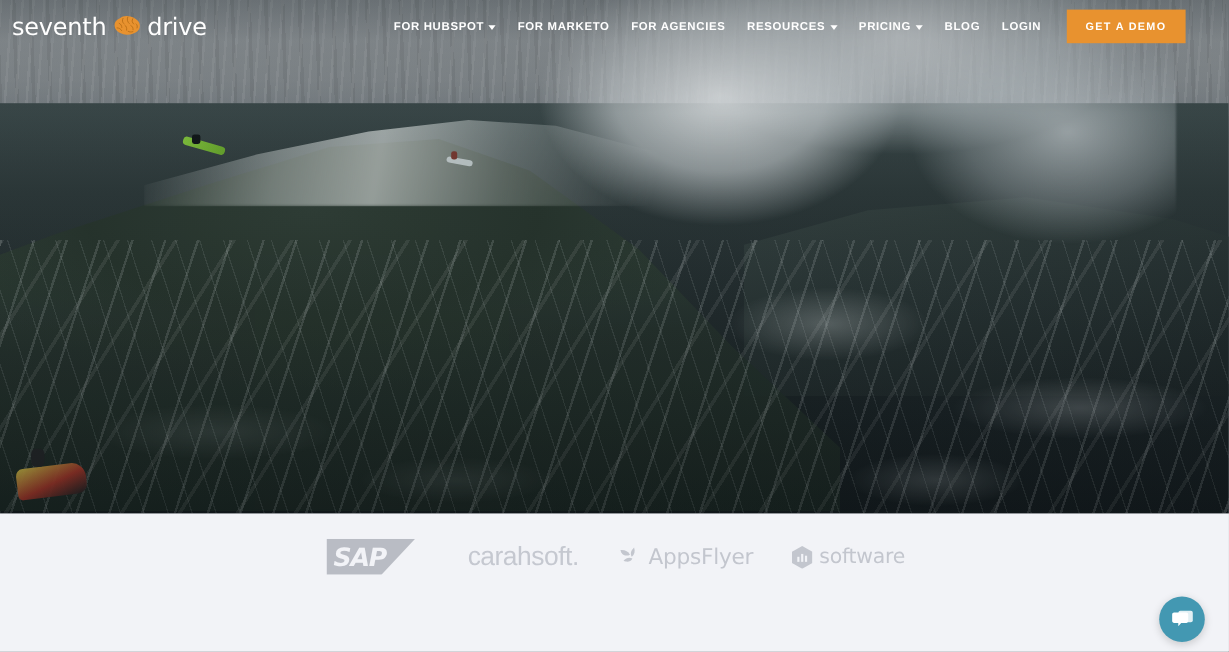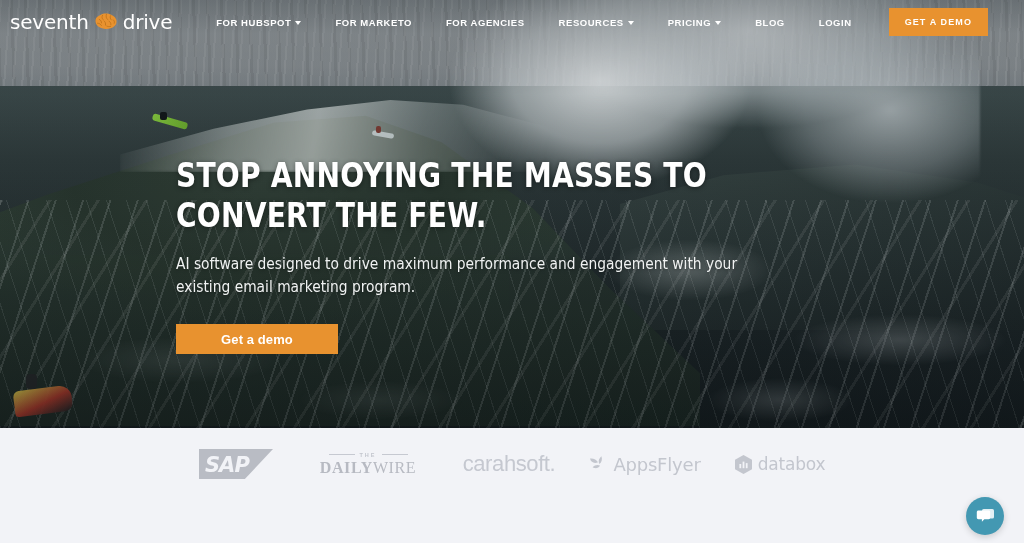--- a/index.html
+++ b/index.html
@@ -123,21 +123,21 @@
   }
   .logo { display:flex; align-items:center; margin-left:10px; gap:2px; }
   .logo-word {
     color:#fff; font-size:20px; font-weight:400; letter-spacing:-.2px;
     font-family:"DejaVu Sans", sans-serif;
   }
   .brain {
     width:26px; height:19px; margin:0 2px; position:relative; display:inline-block;
   }
   .nav {
-    margin-left:auto; display:flex; align-items:center; gap:16px; padding-right:0;
+    margin-left:auto; display:flex; align-items:center; gap:0; padding-right:0;
   }
   .nav-item {
     color:#fff; font-size:9.5px; font-weight:700; letter-spacing:.55px;
     padding:0 9px; white-space:nowrap; display:flex; align-items:center; gap:4px;
     text-transform:uppercase; cursor:pointer;
   }
   .caret { width:0; height:0; border-left:3.5px solid transparent; border-right:3.5px solid transparent; border-top:4px solid #fff; margin-top:1px; }
   .demo-btn {
     margin-left:12px; margin-right:10px;
     background:#e8922f; color:#fff;
@@ -281,50 +281,33 @@
       <div class="nav-item">
         <span>BLOG</span>
       </div>
       <div class="nav-item">
         <span>LOGIN</span>
       </div>
       <div class="demo-btn">GET A DEMO</div>
     </nav>
   </div>
 
-  <div class="hero-copy">
-    <h1 class="headline">STOP ANNOYING THE MASSES TO CONVERT THE FEW.</h1>
-    <p class="subhead">AI software designed to drive maximum performance and engagement with your existing email marketing program.</p>
-    <button class="cta">Get a demo</button>
-  </div>
 </div>
 
 <div class="band">
 
   <div class="logos">
 
     <div class="logo-cell c1">
       <div class="sap">
         <div class="sap-shape"></div>
         <div class="sap-text">SAP</div>
       </div>
     </div>
 
-    <div class="logo-cell c2">
-      <div class="dw">
-        <div class="dw-top">
-          <span class="dw-rule"></span>
-          <span class="dw-the">THE</span>
-          <span class="dw-rule"></span>
-        </div>
-        <div class="dw-main">
-          <span>DAILY</span><span class="wire">WIRE</span>
-        </div>
-      </div>
-    </div>
 
     <div class="logo-cell c3">
       <div class="carah">carahsoft.</div>
     </div>
 
     <div class="logo-cell c4">
       <div class="af">
         <span class="af-mark">
           <svg width="21" height="19" viewBox="0 0 21 19">
             <path d="M1 3.5c3.6-.4 6.4 1 8 3.7-2.1 1.2-4.6 1-6.4-.6C1.9 5.8 1.3 4.7 1 3.5Z" fill="#c3c6ce"></path>
@@ -340,21 +323,21 @@
     <div class="logo-cell c6">
       <div class="db">
         <span class="db-mark">
           <svg width="17" height="19" viewBox="0 0 17 19">
             <path d="M8.5 0 17 4.75v9.5L8.5 19 0 14.25v-9.5Z" fill="#c3c6ce"></path>
             <rect x="4.4" y="9" width="1.8" height="4.2" fill="#f2f3f7"></rect>
             <rect x="7.6" y="6.6" width="1.8" height="6.6" fill="#f2f3f7"></rect>
             <rect x="10.8" y="8.1" width="1.8" height="5.1" fill="#f2f3f7"></rect>
           </svg>
         </span>
-        <span class="db-text">databox</span>
+        <span class="db-text">software</span>
       </div>
     </div>
 
   </div>
 
   <div class="chat">
     <svg width="21" height="19" viewBox="0 0 21 19">
       <rect x="7" y="2" width="12" height="9.5" rx="1.6" fill="#ffffff" opacity=".85"></rect>
       <path d="M3.4 3.4h10.2c.9 0 1.6.7 1.6 1.6v5.6c0 .9-.7 1.6-1.6 1.6H9.3l-2.4 2.6v-2.6H3.4c-.9 0-1.6-.7-1.6-1.6V5c0-.9.7-1.6 1.6-1.6Z" fill="#ffffff"></path>
     </svg>

